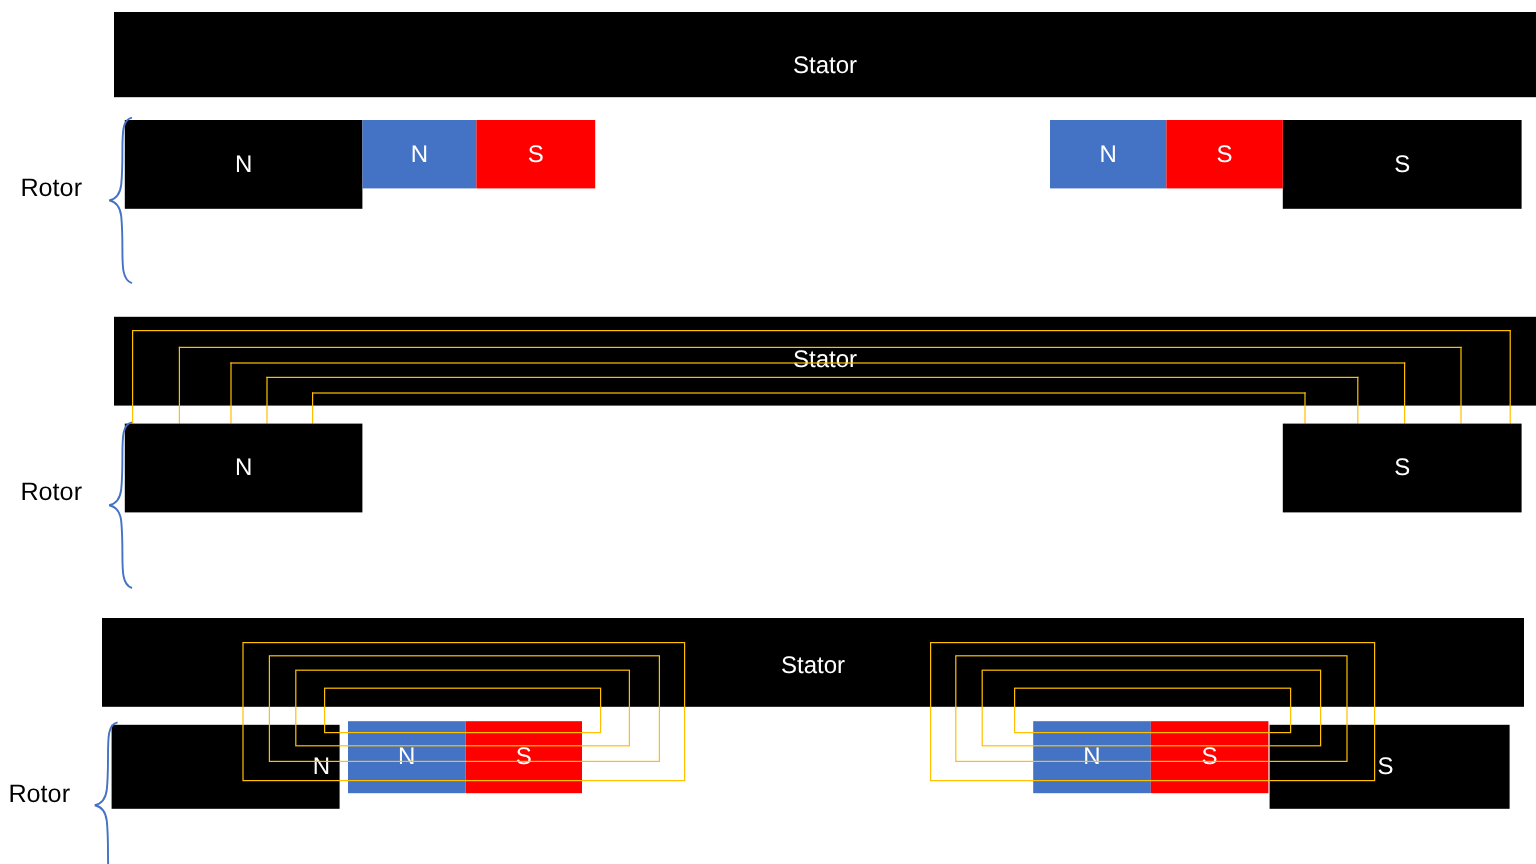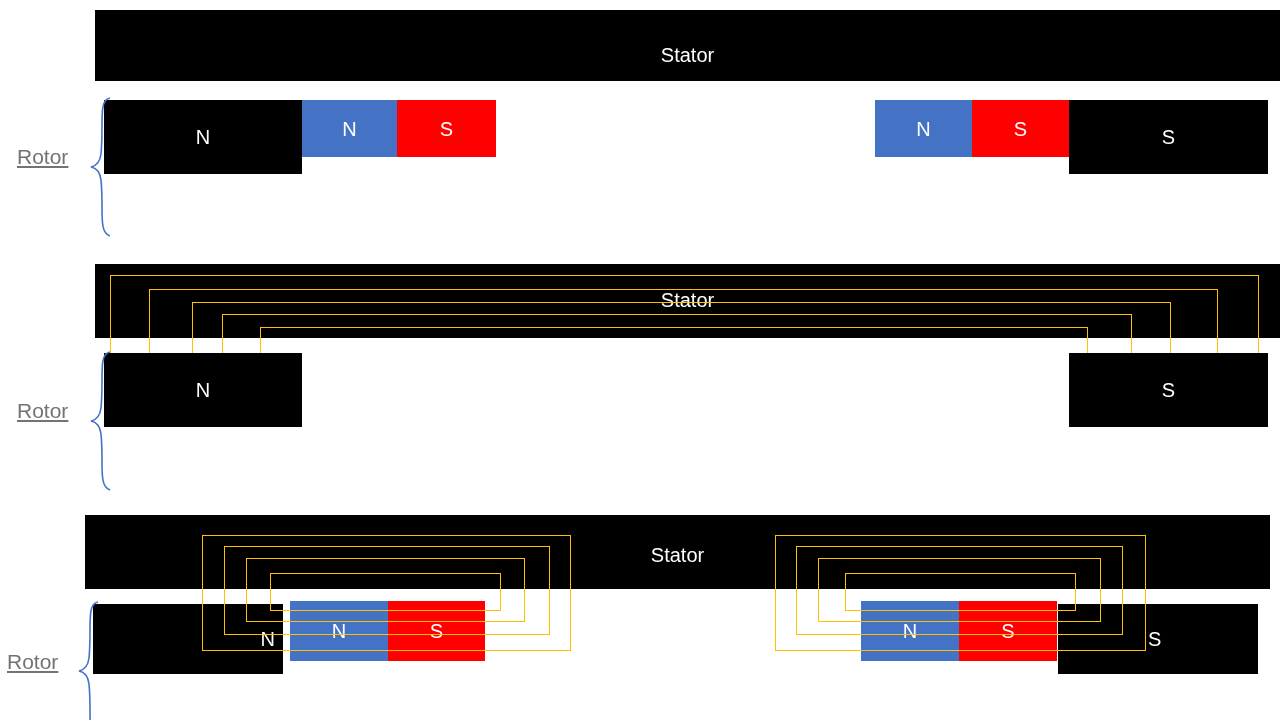--- a/index.html
+++ b/index.html
@@ -18,21 +18,21 @@
     text-align:center;white-space:nowrap;
   }
   .mag{position:absolute;}
   .mag .mlbl{
     position:absolute;left:0;right:0;top:50%;transform:translateY(-50%);
     text-align:center;color:#ffffff;font-size:20px;line-height:1;
   }
   .mag.n{background:#4472C4;}
   .mag.s{background:#FF0000;}
   .rotor-word{
-    position:absolute;color:#737373;font-size:21px;line-height:1;white-space:nowrap;text-decoration:underline;
+    position:absolute;color:#000000;font-size:21px;line-height:1;white-space:nowrap;
   }
   .brace{position:absolute;}
   .coil{position:absolute;border:1.6px solid #FFC000;background:transparent;box-sizing:border-box;}
   .coil.open-bottom{border-bottom:none;}
   .coilgroup{position:absolute;}
 </style>
 </head>
 <body>
 
 <div class="stage">

